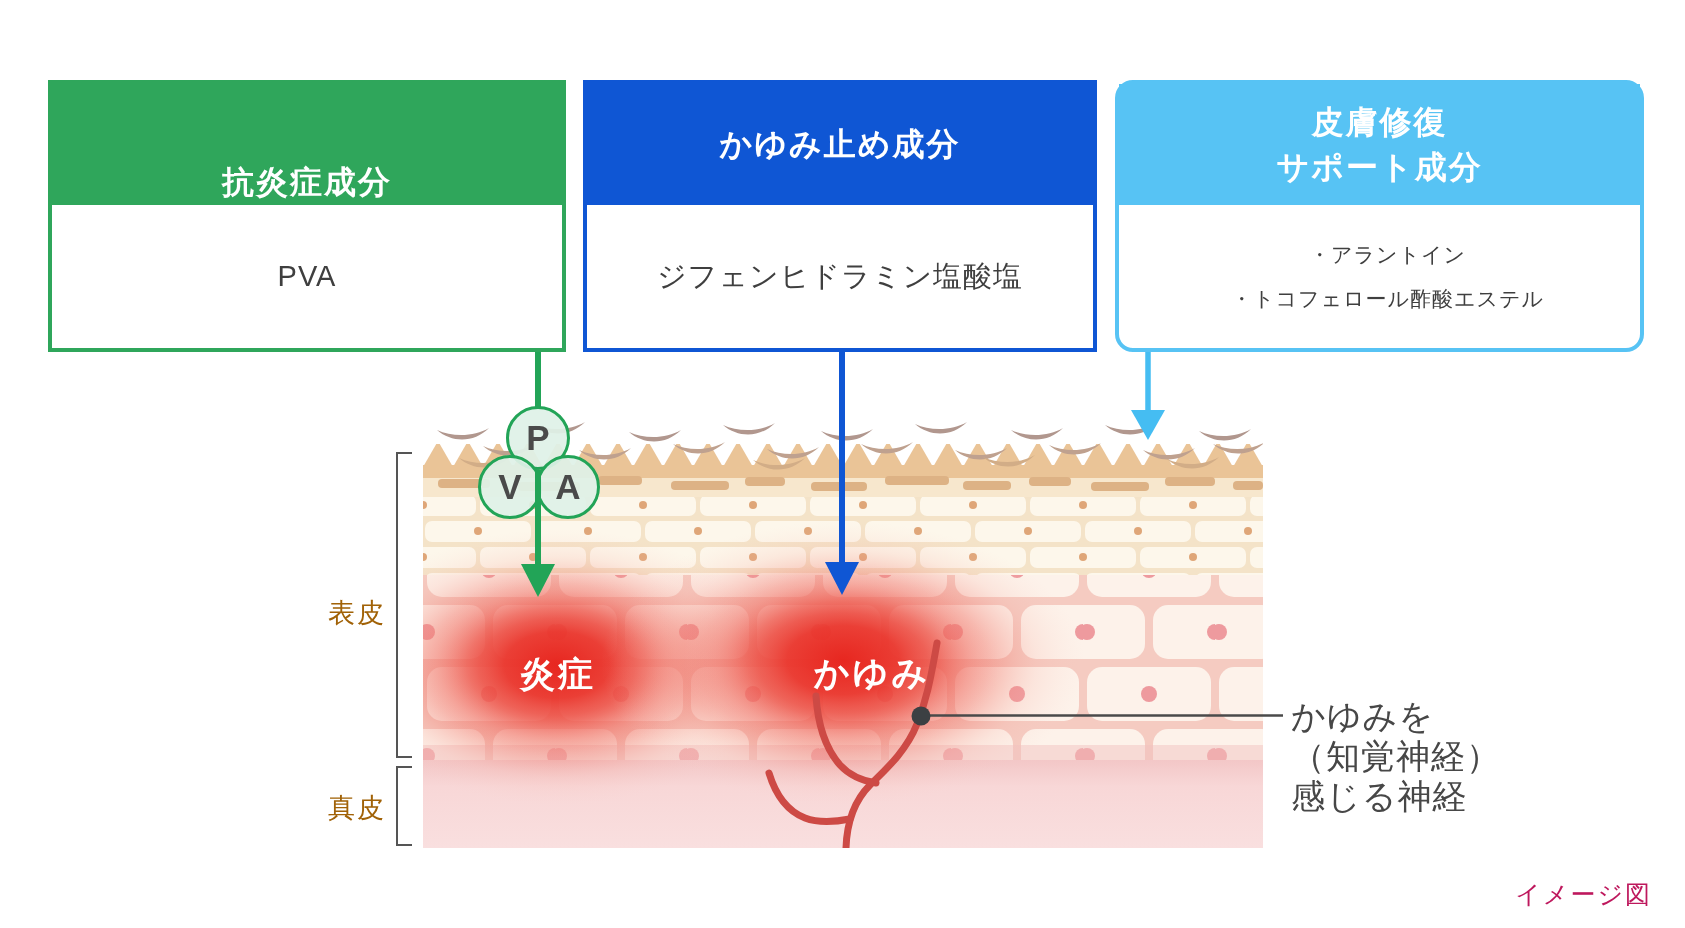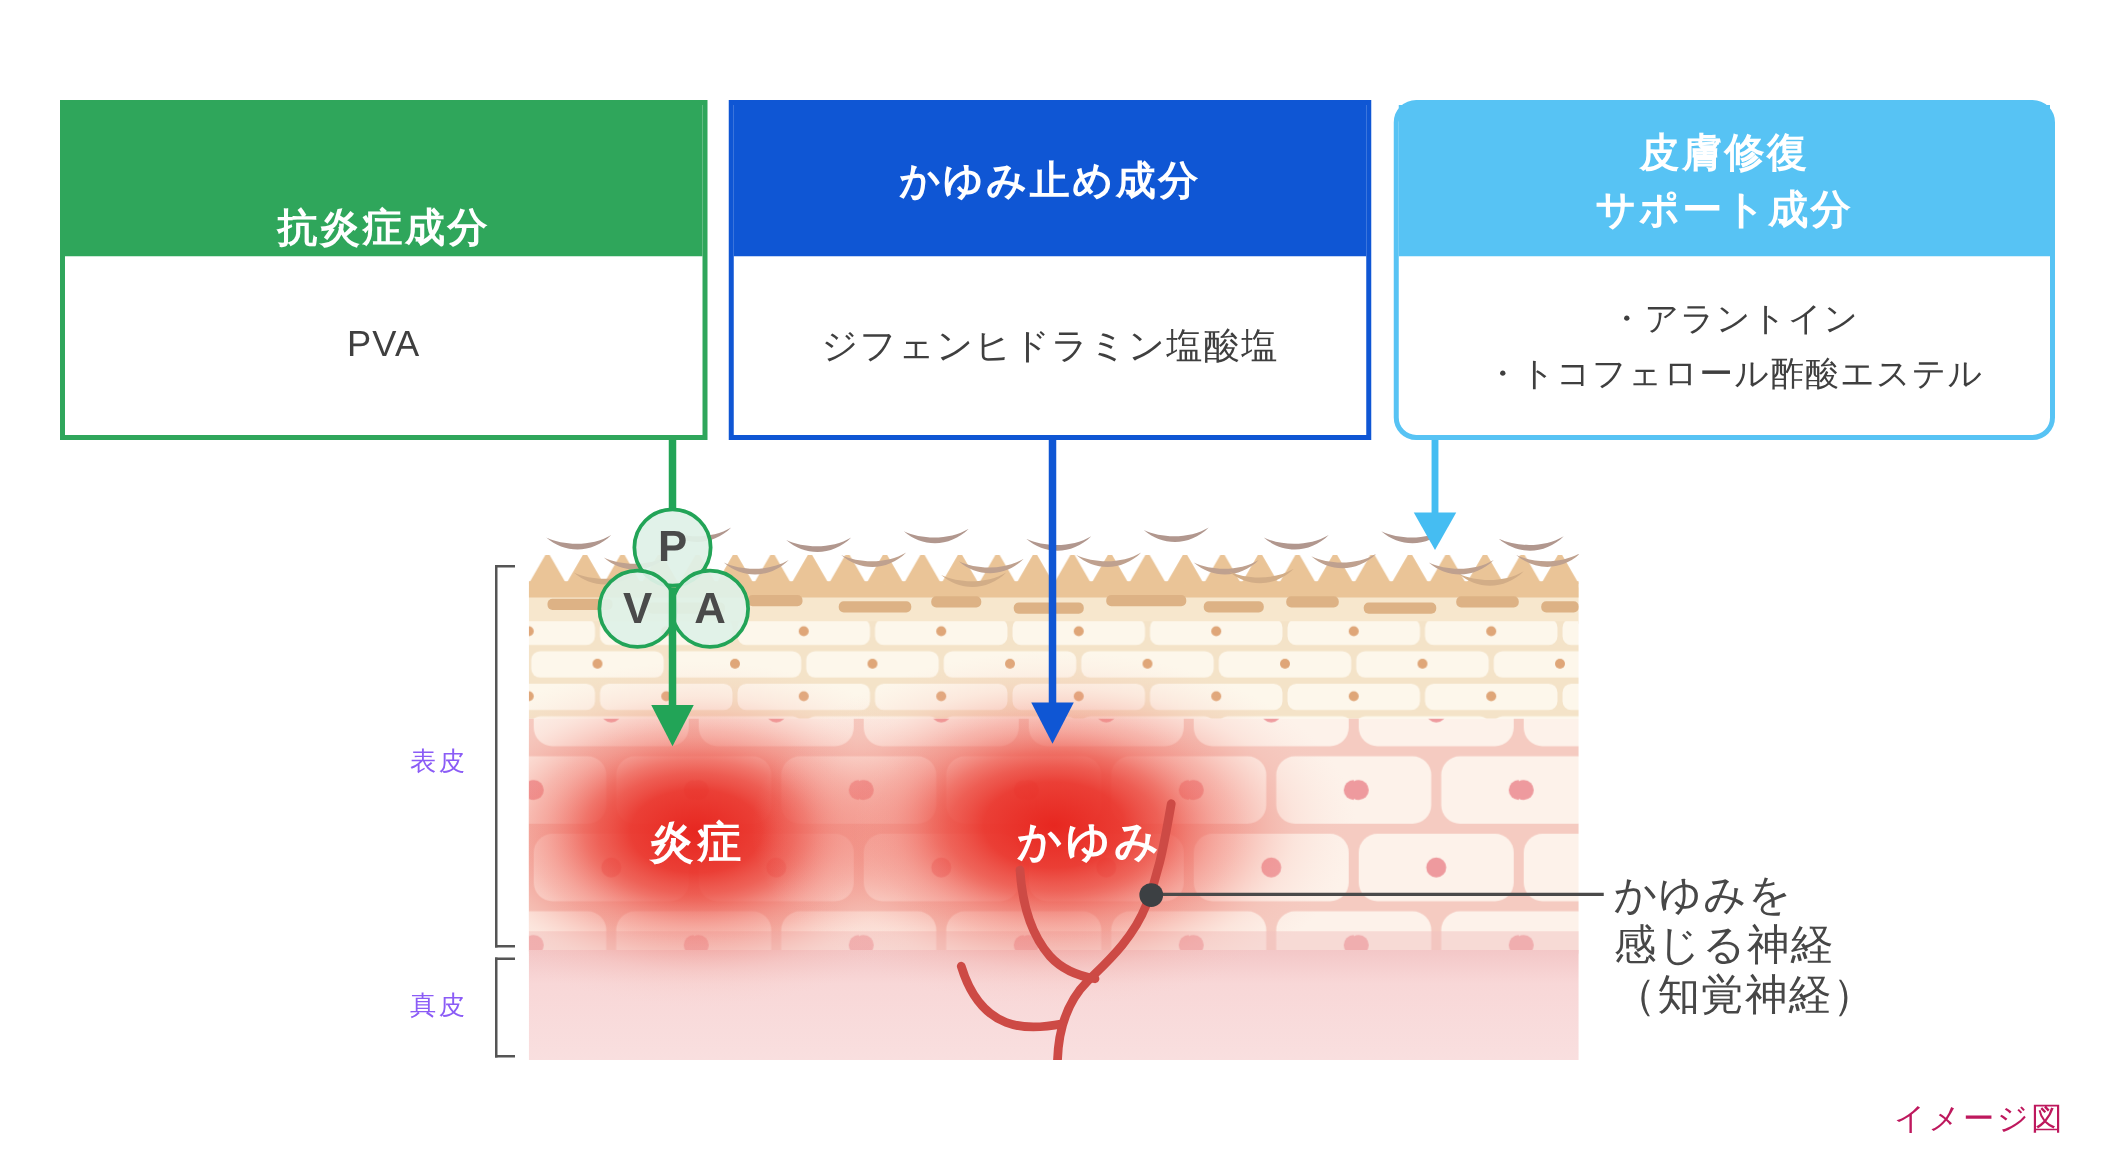--- a/index.html
+++ b/index.html
@@ -9,41 +9,41 @@
   }
   
   .ibox { position:absolute; top:80px; height:272px; border:4px solid; box-sizing:border-box; background:#fff; }
   .ibox .hd { height:121px; display:flex; flex-direction:column; align-items:center; justify-content:center;
               color:#fff; font-weight:bold; font-size:32px; letter-spacing:2px; line-height:1.4; }
   .ibox .bd { height:143px; display:flex; flex-direction:column; align-items:center; justify-content:center;
               font-size:29px; color:#3f3f3f; letter-spacing:1px; }
   #box1 { left:48px;  width:518px; border-color:#2fa65b; } #box1 .hd { background:#2fa65b;justify-content:flex-end; }
   #box2 { left:583px; width:514px; border-color:#0f56d4; } #box2 .hd { background:#0f56d4; }
   #box3 { left:1115px; width:529px; border-color:#57c3f4;border-radius:18px; } #box3 .hd { background:#57c3f4; }
-  #box3 .bd { font-size:27px; line-height:44px;margin-left:16px; }
+  #box3 .bd { font-size:21px; line-height:44px;margin-left:16px; }
 
   svg.overlay { position:absolute; left:0; top:0; pointer-events:none; }
   #skin-svg { position:absolute; left:423px; top:415px; z-index:1; }
   #arrows-under { z-index:2; }
   #arrows-over  { z-index:5; }
 
   
   .pva { position:absolute; width:64px; height:64px; border-radius:50%; border:3.5px solid #22a457;
          background:rgba(223,241,231,0.93); display:flex; align-items:center; justify-content:center;
          font-size:35px; font-weight:bold; color:#4a4a4a; box-sizing:border-box; z-index:3; }
   #pva-p { left:506px; top:406px; }
   #pva-v { left:478px; top:455px; }
   #pva-a { left:536px; top:455px; }
 
   
   .bracket { position:absolute; left:396px; width:16px; box-sizing:border-box;
              border-left:2.5px solid #555; border-top:2.5px solid #555; border-bottom:2.5px solid #555; z-index:2; }
   #bracket-epidermis { top:452px; height:306px; }
   #bracket-dermis    { top:766px; height:80px;  }
-  .side-label { position:absolute; font-size:21px; color:#8b5cf6; letter-spacing:2px; z-index:2; }
+  .side-label { position:absolute; font-size:27px; color:#a16207; letter-spacing:2px; z-index:2; }
   #label-epidermis { left:328px; top:595px; }
   #label-dermis    { left:328px; top:790px; }
 
   
   .glow-label { position:absolute; transform:translate(-50%,-50%); color:#fff; font-weight:bold;
                 font-size:35px; letter-spacing:3px; white-space:nowrap; z-index:4; }
   #label-inflammation { left:558px; top:674px; }
   #label-itch         { left:872px; top:673px; }
 
   
@@ -234,19 +234,19 @@
   <div class="bracket" id="bracket-epidermis"></div>
   <div class="bracket" id="bracket-dermis"></div>
   <div class="side-label" id="label-epidermis">表皮</div>
   <div class="side-label" id="label-dermis">真皮</div>
 
   <div class="glow-label" id="label-inflammation">炎症</div>
   <div class="glow-label" id="label-itch">かゆみ</div>
 
   <div class="nerve-note">
     <div>かゆみを</div>
+    <div>（知覚神経）</div>
     <div>感じる神経</div>
-    <div>（知覚神経）</div>
   </div>
 
   <div class="caption">イメージ図</div>
 
 </div>
 
 </body></html>

